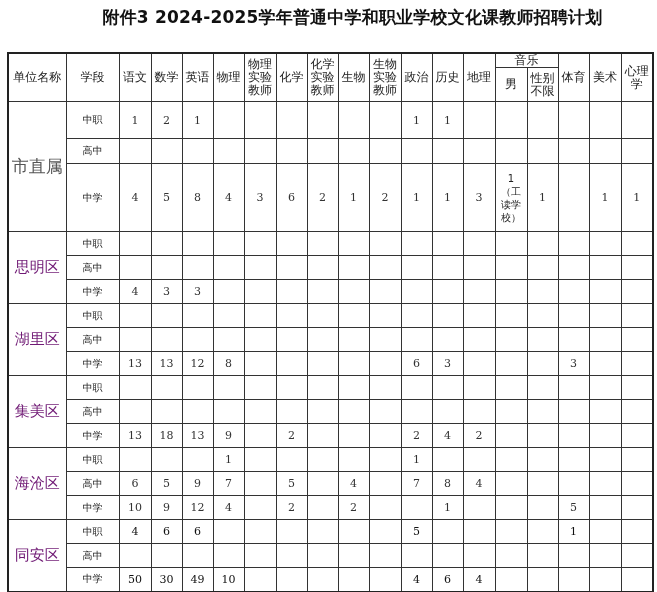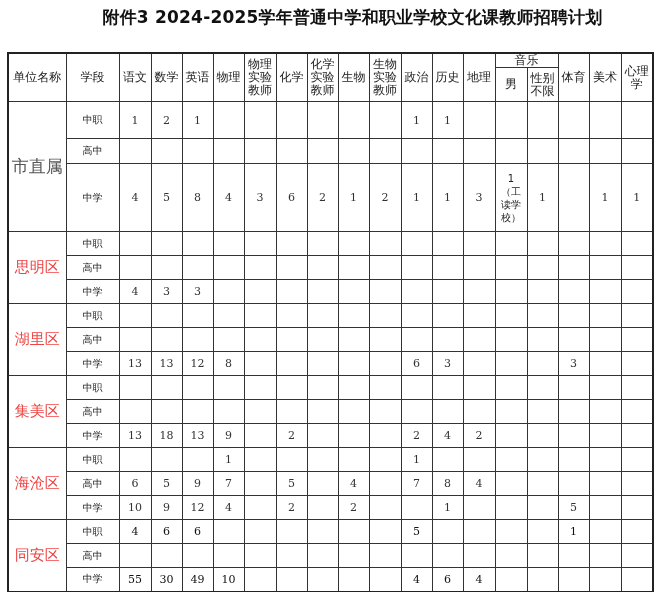--- a/index.html
+++ b/index.html
@@ -1,21 +1,21 @@
 <!DOCTYPE html>
 <html><head>
   <meta charset="utf-8">
   <style>
     html, body { margin:0; padding:0; background:#ffffff; }
     body { width:657px; height:592px; position:relative; overflow:hidden; font-family:"DejaVu Serif", serif; color:#222; }
     .title { position:absolute; left:0; top:6px; width:657px; text-align:center; font-family:"DejaVu Sans", sans-serif; font-size:17px; font-weight:bold; color:#111; letter-spacing:0.2px;padding-left:24px; }
     table.plan { position:absolute; left:7px; top:52px; border-collapse:collapse; table-layout:fixed; width:645px; border:2px solid #222; }
     table.plan td, table.plan th { border:1px solid #333; padding:0; text-align:center; vertical-align:middle; font-weight:normal; overflow:hidden; }
     th { font-family:"DejaVu Sans", sans-serif; font-size:12px; line-height:13px; color:#222; }
-    td.unit { font-family:"DejaVu Sans", sans-serif; font-size:15px; color:#ef4444; }
+    td.unit { font-family:"DejaVu Sans", sans-serif; font-size:15px; color:#701a75; }
     td.unit.small { font-size:17px; color:#555; }
     td.stage { font-family:Liberation Serif, serif; font-size:10px; font-weight:bold; color:#222; }
     td.stage.light { font-weight:normal; }
     td.num { font-family:"DejaVu Serif", serif; font-size:11px; color:#333; }
     td.num.bold { color:#111; }
     td.note { font-family:"DejaVu Sans", sans-serif; font-size:10px; line-height:13px; }
     tr.hdr-top { height:14px; }
     tr.hdr-bot { height:34px; }
     tr.r-a { height:37px; }
     tr.r-b { height:25px; }
@@ -442,21 +442,21 @@
         <td class="num bold"></td>
         <td class="num bold"></td>
         <td class="num bold"></td>
         <td class="num bold"></td>
         <td class="num bold"></td>
         <td class="num bold"></td>
         <td class="num bold"></td>
       </tr>
       <tr class="r-last">
         <td class="stage">中学</td>
-        <td class="num bold">55</td>
+        <td class="num bold">50</td>
         <td class="num bold">30</td>
         <td class="num bold">49</td>
         <td class="num bold">10</td>
         <td class="num bold"></td>
         <td class="num bold"></td>
         <td class="num bold"></td>
         <td class="num bold"></td>
         <td class="num bold"></td>
         <td class="num bold">4</td>
         <td class="num bold">6</td>

